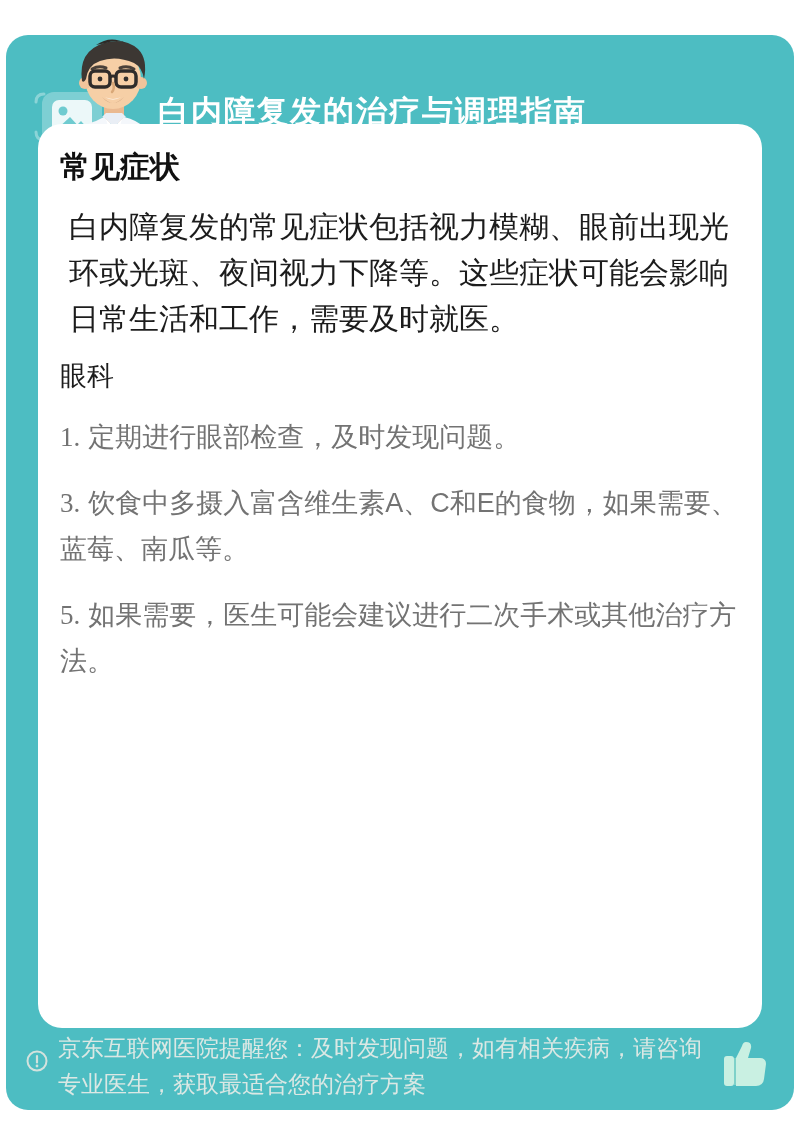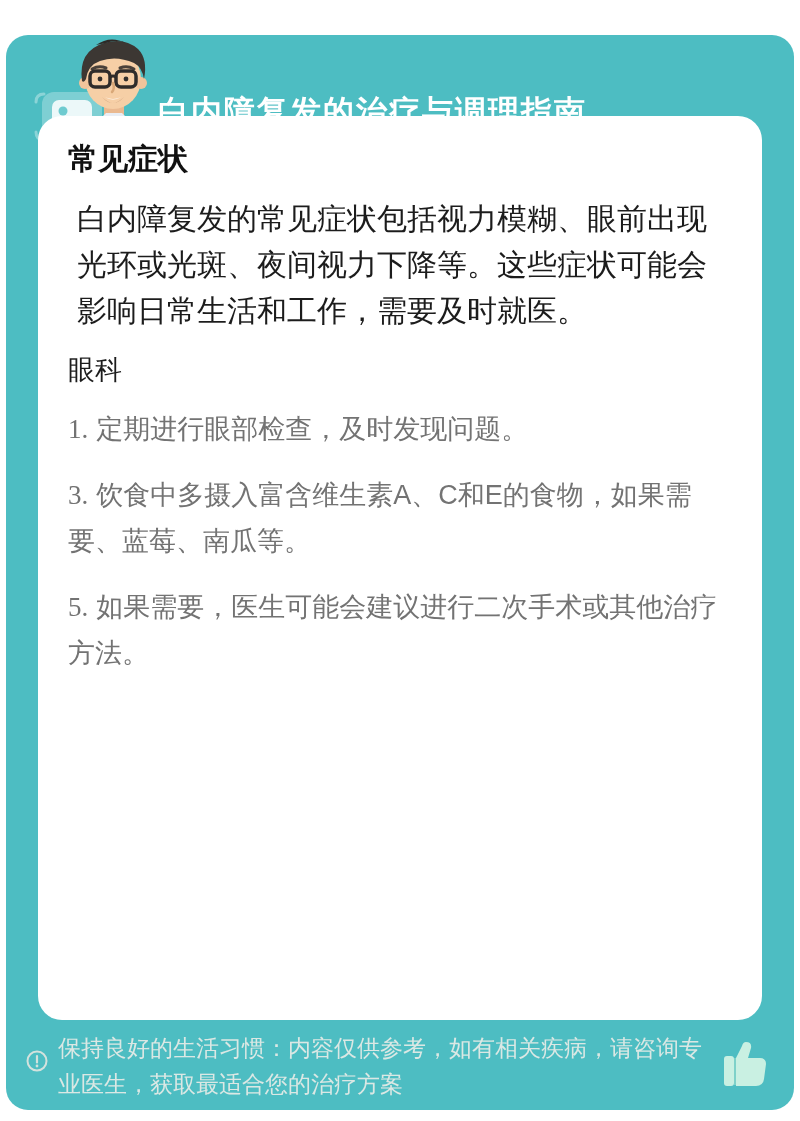--- a/index.html
+++ b/index.html
@@ -17,33 +17,33 @@
   .page-title{
     position:absolute;left:152px;top:56px;
     color:#ffffff;font-size:31px;font-weight:bold;letter-spacing:2px;
     white-space:nowrap;
   }
   .photo-badge{position:absolute;left:26px;top:53px;width:78px;height:58px;}
   .avatar{position:absolute;left:46px;top:0px;width:120px;height:114px;}
 
   
   .card{
-    position:absolute;left:38px;top:116px;width:724px;height:904px;
+    position:absolute;left:38px;top:124px;width:724px;height:904px;
     background:#ffffff;border-radius:24px;box-sizing:border-box;
-    padding:20px 30px;overflow:hidden;
+    padding:20px 22px;overflow:hidden;
   }
   .section-heading{
     font-size:30px;font-weight:bold;color:#111111;
     margin:22px 0 0 0;line-height:34px;
   }
   .section-heading.first{margin-top:6px;}
   .body-text{
     font-size:30px;color:#1c1c1c;line-height:46px;margin:20px 0 0 9px;
   }
-  .dept-value{font-size:27px;color:#1c1c1c;line-height:32px;margin:20px 0 0 0;}
+  .dept-value{font-size:27px;color:#1c1c1c;line-height:32px;margin:20px 0 0 0;font-family:Liberation Mono, monospace;}
   .care-item{font-size:27px;color:#737373;line-height:46px;margin:20px 0 0 0;}
   .care-item .num{font-family:"Liberation Serif","DejaVu Serif",serif;margin-right:8px;}
 
   
   .footer{position:absolute;left:6px;top:1022px;width:788px;height:88px;}
   .footer-notice{
     position:absolute;left:52px;top:8px;width:660px;
     color:#dbe8e4;font-size:23px;line-height:36px;
   }
   .info-icon{position:absolute;left:20px;top:28px;width:22px;height:22px;}
@@ -122,21 +122,21 @@
 </div>
 
 <div class="footer">
   <div class="info-icon">
     <svg width="22" height="22" viewBox="0 0 22 22">
       <circle cx="11" cy="11" r="9.5" fill="none" stroke="#d3e2dd" stroke-width="2"></circle>
       <line x1="11" y1="6" x2="11" y2="12.5" stroke="#d3e2dd" stroke-width="2.2" stroke-linecap="round"></line>
       <circle cx="11" cy="16" r="1.4" fill="#d3e2dd"></circle>
     </svg>
   </div>
-  <div class="footer-notice">保持良好的生活习惯：内容仅供参考，如有相关疾病，请咨询专业医生，获取最适合您的治疗方案</div>
+  <div class="footer-notice">京东互联网医院提醒您：及时发现问题，如有相关疾病，请咨询专业医生，获取最适合您的治疗方案</div>
   <div class="thumb-icon">
     <svg width="52" height="50" viewBox="0 0 52 50">
       <rect x="6" y="16" width="10" height="30" rx="3" fill="#c9f0e2"></rect>
       <path d="M18 46 L38 46 Q45 46 46 39 L48 24 Q48 18 42 18 L30 18 L33 8 Q34 2 28 2 Q25 2 24 6 L19 16 L18 18 Z" fill="#c9f0e2"></path>
       <line x1="17" y1="18" x2="17" y2="45" stroke="#8fd9cb" stroke-width="1.5"></line>
     </svg>
   </div>
 </div>
 
 </body></html>

